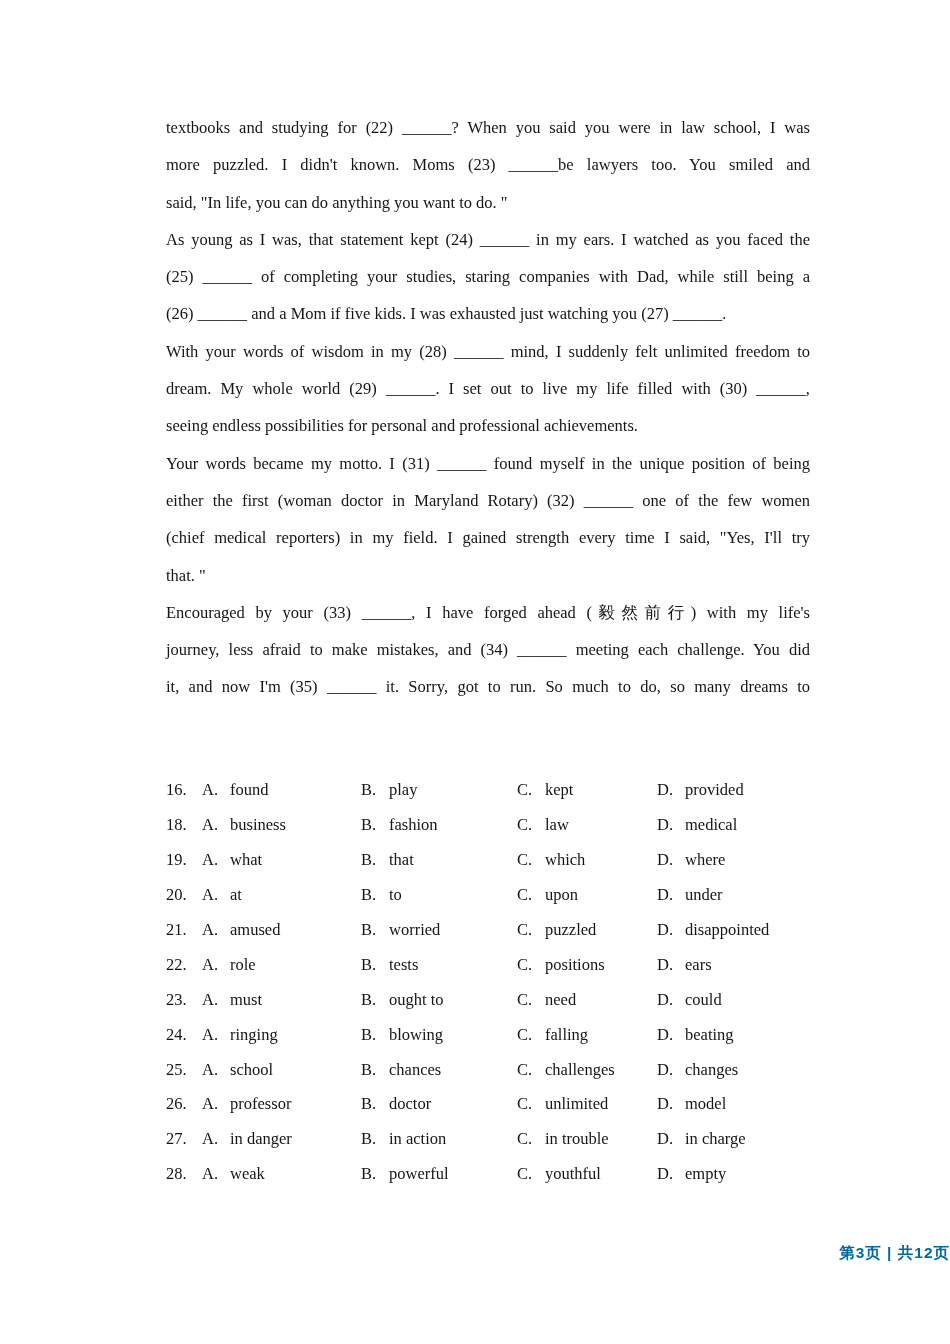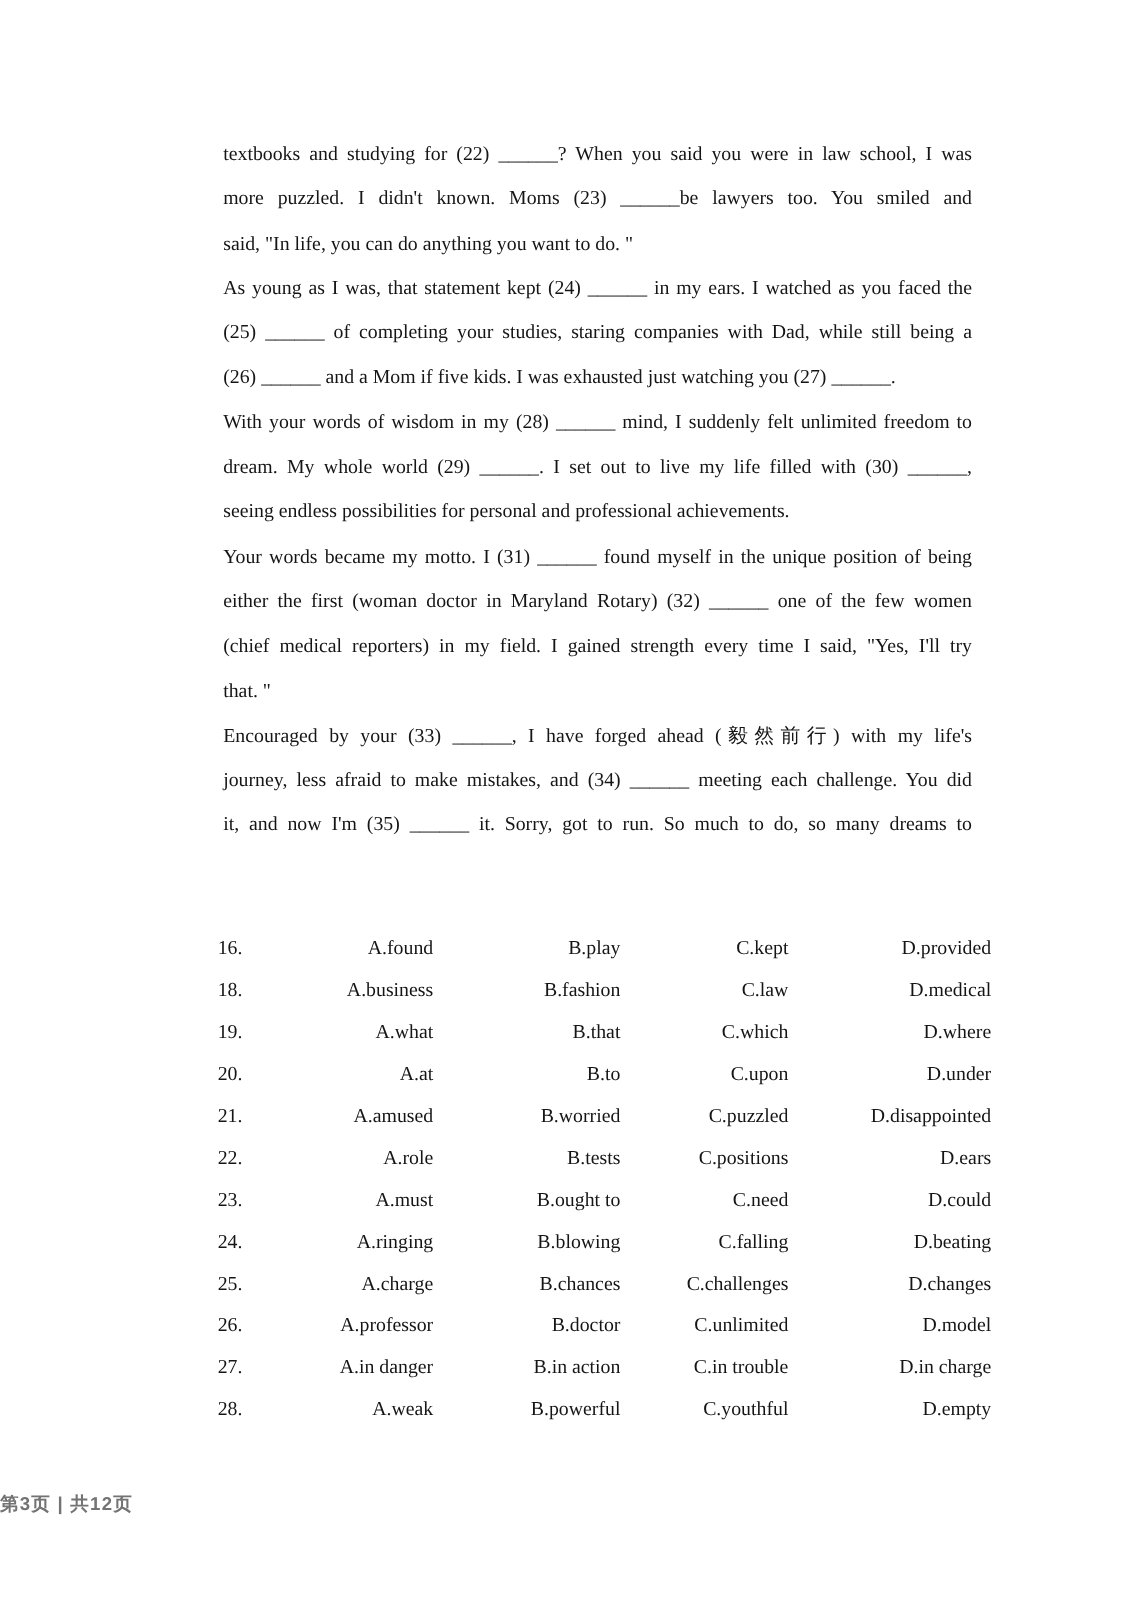--- a/index.html
+++ b/index.html
@@ -28,61 +28,59 @@
     font-size: 16.5px;
   }
   .line {
     display: block;
     height: 37.3px;
     line-height: 37.3px;
     text-align: justify;
     text-align-last: justify;
     white-space: normal;
     overflow: visible;
-    margin-left: 20px;
   }
   .line.pend {
     text-align-last: left;
   }
   
   .options {
     position: absolute;
     top: 773px;
     left: 166px;
     width: 660px;
     font-size: 16.5px;
   }
   .qrow {
     display: grid;
     grid-template-columns: 36px 159px 156px 140px 1fr;
     height: 34.9px;
     align-items: center;
-    text-align: right;
   }
   .qnum {
     white-space: nowrap;
   }
   .opt {
     white-space: nowrap;
   }
   .letter {
     display: inline-block;
     width: 28px;
   }
   
   .footer {
     position: absolute;
     top: 1243px;
     left: 0;
     width: 950px;
-    text-align: left;
+    text-align: right;
     font-family: "Liberation Sans", "DejaVu Sans", sans-serif;
     font-size: 15.5px;
     font-weight: 600;
-    color: #737373;
+    color: #0369a1;
     letter-spacing: 1px;
   }
 </style>
 </head>
 <body>
 
 <div class="page">
   <div class="passage" id="passage">
       <div class="line">textbooks and studying for (22) ______? When you said you were in law school, I was</div>
       <div class="line">more puzzled. I didn't known. Moms (23) ______be lawyers too. You smiled and</div>
@@ -153,21 +151,21 @@
       </div>
       <div class="qrow">
         <span class="qnum">24.</span>
         <span class="opt opt-a"><span class="letter">A.</span><span class="word">ringing</span></span>
         <span class="opt opt-b"><span class="letter">B.</span><span class="word">blowing</span></span>
         <span class="opt opt-c"><span class="letter">C.</span><span class="word">falling</span></span>
         <span class="opt opt-d"><span class="letter">D.</span><span class="word">beating</span></span>
       </div>
       <div class="qrow">
         <span class="qnum">25.</span>
-        <span class="opt opt-a"><span class="letter">A.</span><span class="word">charge</span></span>
+        <span class="opt opt-a"><span class="letter">A.</span><span class="word">school</span></span>
         <span class="opt opt-b"><span class="letter">B.</span><span class="word">chances</span></span>
         <span class="opt opt-c"><span class="letter">C.</span><span class="word">challenges</span></span>
         <span class="opt opt-d"><span class="letter">D.</span><span class="word">changes</span></span>
       </div>
       <div class="qrow">
         <span class="qnum">26.</span>
         <span class="opt opt-a"><span class="letter">A.</span><span class="word">professor</span></span>
         <span class="opt opt-b"><span class="letter">B.</span><span class="word">doctor</span></span>
         <span class="opt opt-c"><span class="letter">C.</span><span class="word">unlimited</span></span>
         <span class="opt opt-d"><span class="letter">D.</span><span class="word">model</span></span>

